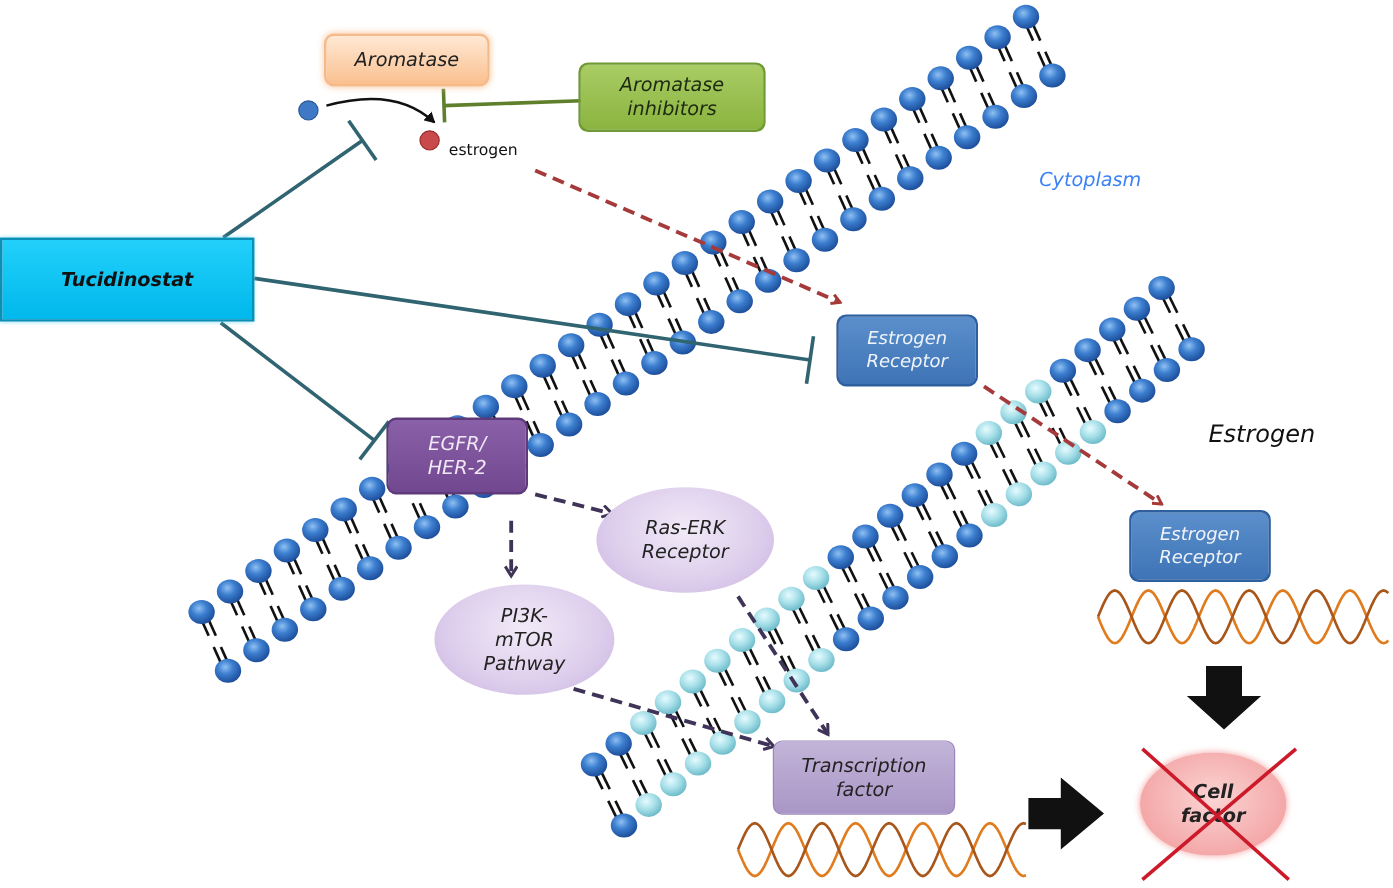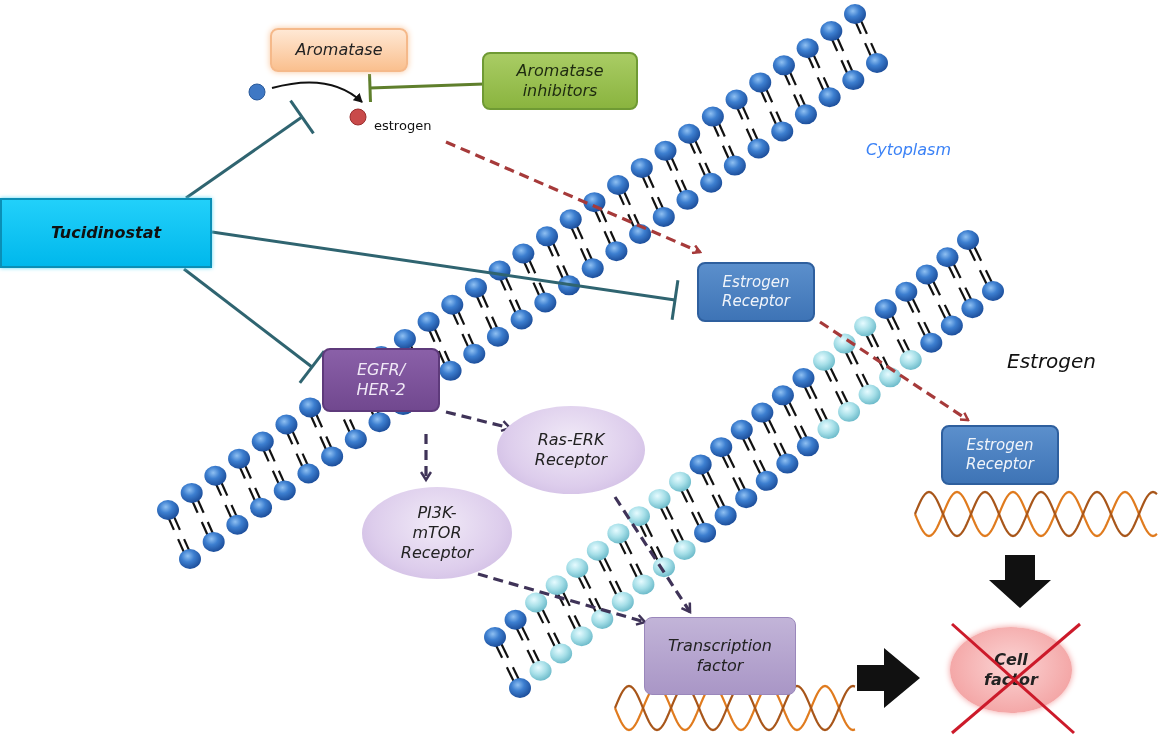--- a/index.html
+++ b/index.html
@@ -10,21 +10,21 @@
   #tucidinostat { left:0; top:198px; width:212px; height:70px; background:linear-gradient(#22d0fa,#00b8ec); border:2px solid #0a8fb6; box-shadow:0 0 4px #5ad7f5; font-weight:bold; font-size:16px; color:#111; }
   #aromatase { left:270px; top:28px; width:138px; height:44px; border-radius:8px; background:linear-gradient(#ffe8d4,#fac08f); border:2px solid #f5b98a; box-shadow:0 0 6px #f9c79e; font-size:16px; color:#222; }
   #ai { left:482px; top:52px; width:156px; height:58px; border-radius:8px; background:linear-gradient(#a9cc64,#8ab43f); border:2px solid #6f9a34; font-size:16px; color:#1e2a10; }
   .er { width:118px; height:60px; border-radius:8px; background:linear-gradient(#5b8fcc,#3e74b6); border:2px solid #2e5f9e; font-size:15px; color:#f0f4fa; }
   #er1 { left:697px; top:262px; }
   #er2 { left:941px; top:425px; }
   #egfr { left:322px; top:348px; width:118px; height:64px; border-radius:8px; background:linear-gradient(#8a60a8,#71488f); border:2px solid #5e3a7b; font-size:16px; color:#f0e8f6; }
   .ell { border-radius:50%; background:radial-gradient(ellipse at 50% 40%, #f1eaf7 0%, #ddcdec 60%, #c7b2de 100%); font-size:16px; color:#222; }
   #rasErk { left:497px; top:406px; width:148px; height:88px; }
   #pi3k { left:362px; top:487px; width:150px; height:92px; }
-  #tf { left:644px; top:617px; width:152px; height:78px; border-radius:8px; background:linear-gradient(#c2b4d8,#a996c6); border:1px solid #9a87bb; font-size:16px; color:#222; }
+  #tf { left:644px; top:617px; width:152px; height:62px; border-radius:8px; background:linear-gradient(#c2b4d8,#a996c6); border:1px solid #9a87bb; font-size:16px; color:#222; }
   #cell { left:950px; top:627px; width:122px; height:86px; border-radius:50%; background:radial-gradient(ellipse at 50% 45%, #fbd4d4 0%, #f4a8a8 70%, #e98a8a 100%); box-shadow:0 0 6px #f3a0a0; font-size:16px; font-weight:bold; color:#222; }
   #cytoplasm { left:866px; top:140px; font-style:italic; font-size:16px; color:#3b82f6; }
   #nucleus { left:1007px; top:349px; font-style:italic; font-size:20px; color:#111; }
   #estrogenLbl { left:374px; top:118px; font-size:13px; color:#111; }
 </style>
 </head>
 <body>
 
 <div id="stage">
   <svg id="svg" width="1161" height="740" style="position:absolute;left:0;top:0;">
@@ -434,21 +434,21 @@
   <div class="node er" id="er1">Estrogen
 Receptor</div>
   <div class="node er" id="er2">Estrogen
 Receptor</div>
   <div class="node" id="egfr">EGFR/
 HER-2</div>
   <div class="node ell" id="rasErk">Ras-ERK
 Receptor</div>
   <div class="node ell" id="pi3k">PI3K-
 mTOR
-Receptor</div>
+Pathway</div>
   <div class="node" id="tf">Transcription
 factor</div>
   <div class="node" id="cell">Cell
 factor</div>
   <div class="label" id="cytoplasm">Cytoplasm</div>
   <div class="label" id="nucleus">Estrogen</div>
 
   <svg id="overlay" width="1161" height="740" style="position:absolute;left:0;top:0;pointer-events:none;">
     <g id="crossG">
         <line x1="952" y1="624" x2="1074" y2="733" stroke="#cc1a2a" stroke-width="3"></line>

